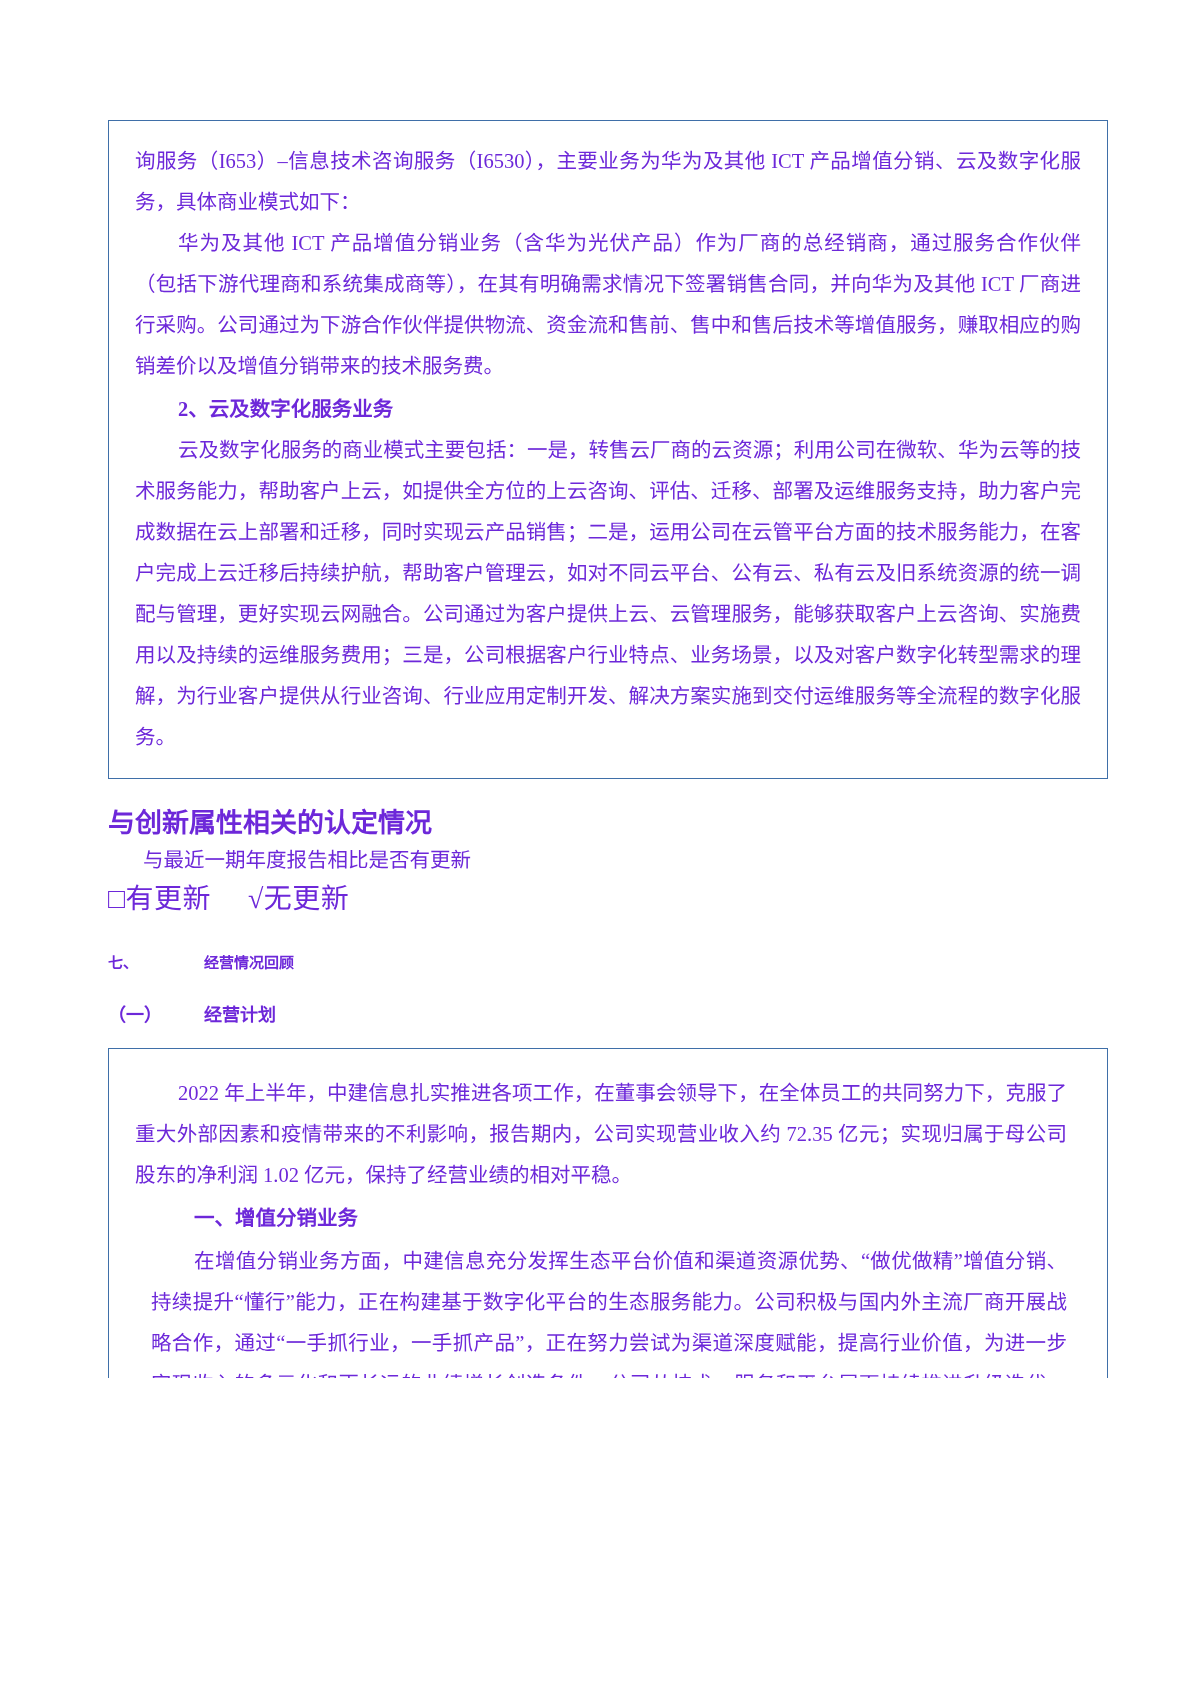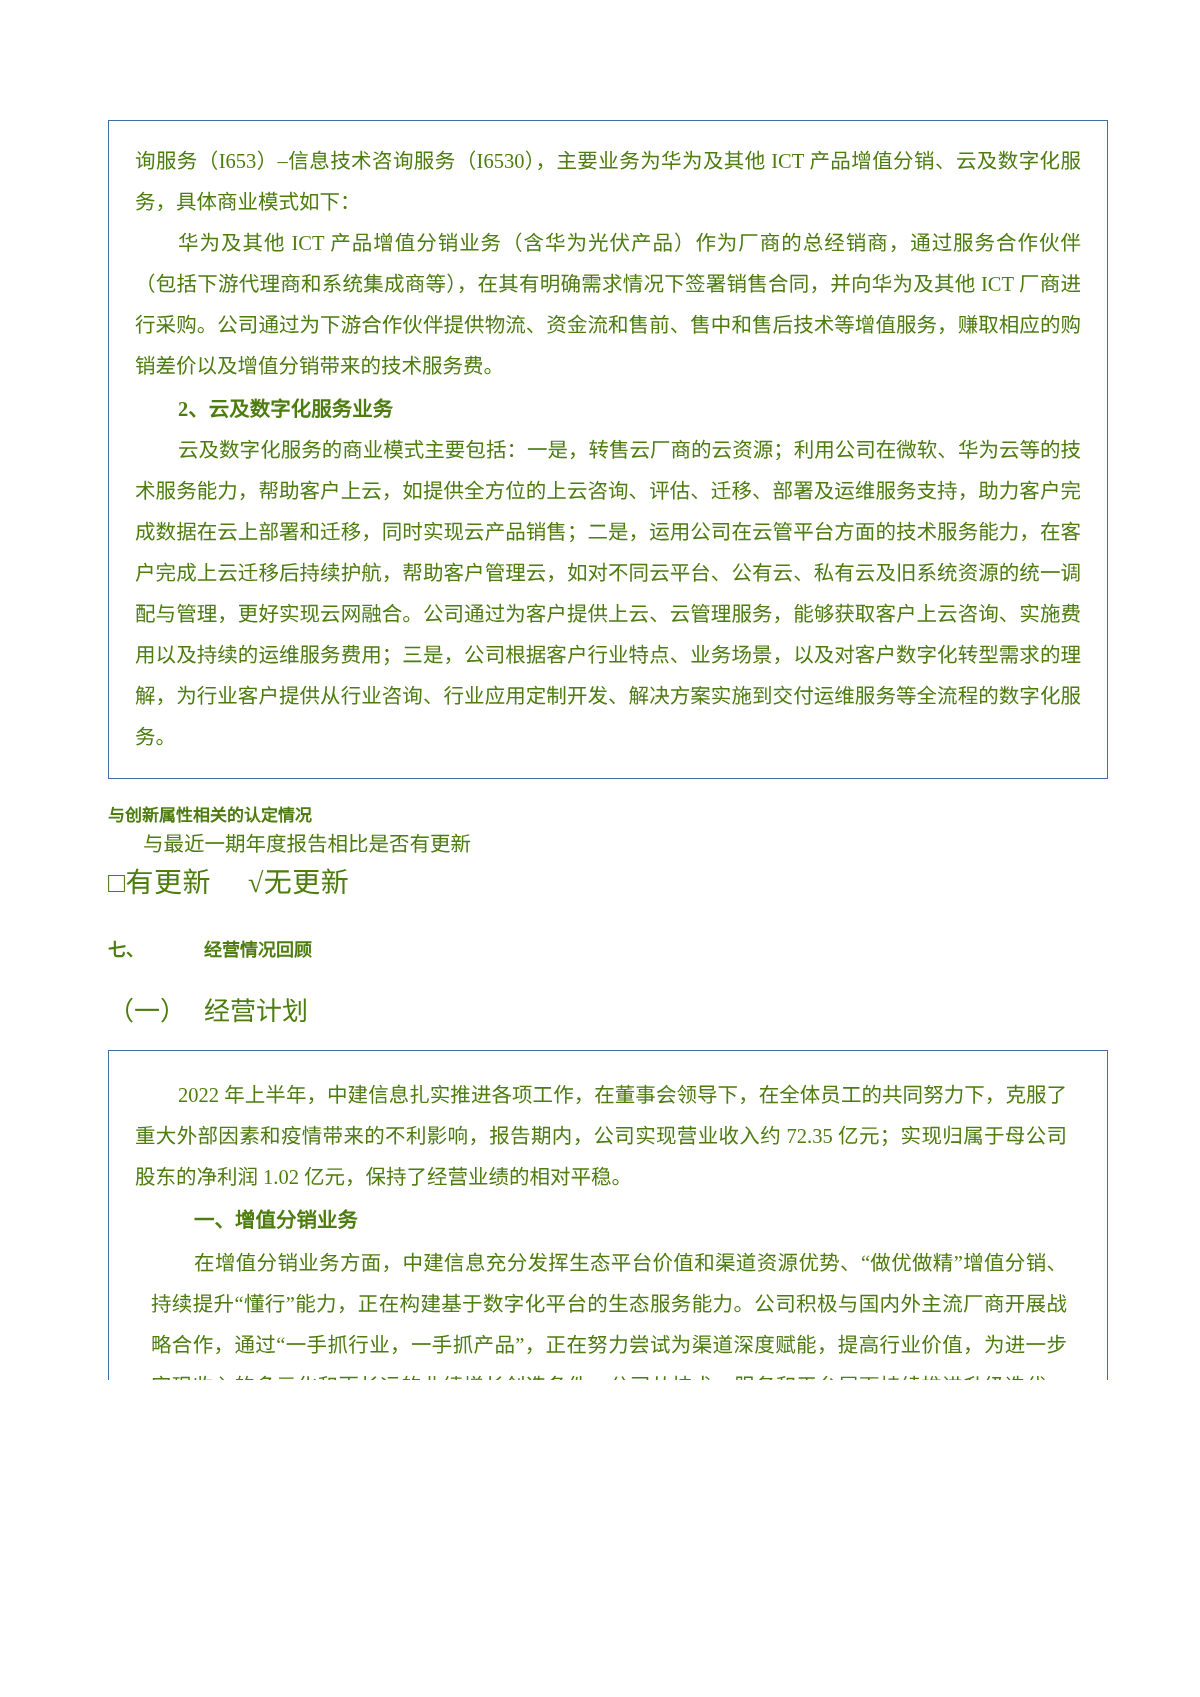--- a/index.html
+++ b/index.html
@@ -7,21 +7,21 @@
     padding: 0;
     background: #ffffff;
   }
   .page {
     position: relative;
     width: 1200px;
     height: 1697px;
     margin: 0 auto;
     background: #ffffff;
     font-family: "Liberation Serif", "DejaVu Serif", serif;
-    color: #4d7c0f;
+    color: #6d28d9;
     box-sizing: border-box;
   }
   .content {
     position: absolute;
     left: 108px;
     top: 120px;
     width: 1000px;
   }
 
   
@@ -48,52 +48,52 @@
     font-weight: bold;
     text-indent: 2.1em;
     margin-top: 2px;
   }
 
   
   .between {
     margin-top: 24px;
   }
   .inno-title {
-    font-size: 17px;
+    font-size: 27px;
     font-weight: bold;
     line-height: 1.55;
   }
   .inno-line {
     font-size: 20.5px;
     line-height: 1.55;
     margin-left: 35px;
   }
   .inno-check {
     font-size: 28px;
     line-height: 1.6;
     letter-spacing: 0.5px;
   }
   .inno-check .gap {
     display: inline-block;
     width: 22px;
   }
 
   h2.section {
-    font-size: 18px;
+    font-size: 15px;
     font-weight: bold;
     margin: 30px 0 0 0;
     line-height: 1.6;
   }
   h2.section .num {
     display: inline-block;
     width: 96px;
   }
   h3.subsection {
-    font-size: 26px;
-    font-weight: normal;
+    font-size: 18px;
+    font-weight: bold;
     margin: 26px 0 18px 0;
     line-height: 1.6;
   }
   h3.subsection .num {
     display: inline-block;
     width: 96px;
   }
 
   .box2 {
     border: 1px solid #3f6fa8;

